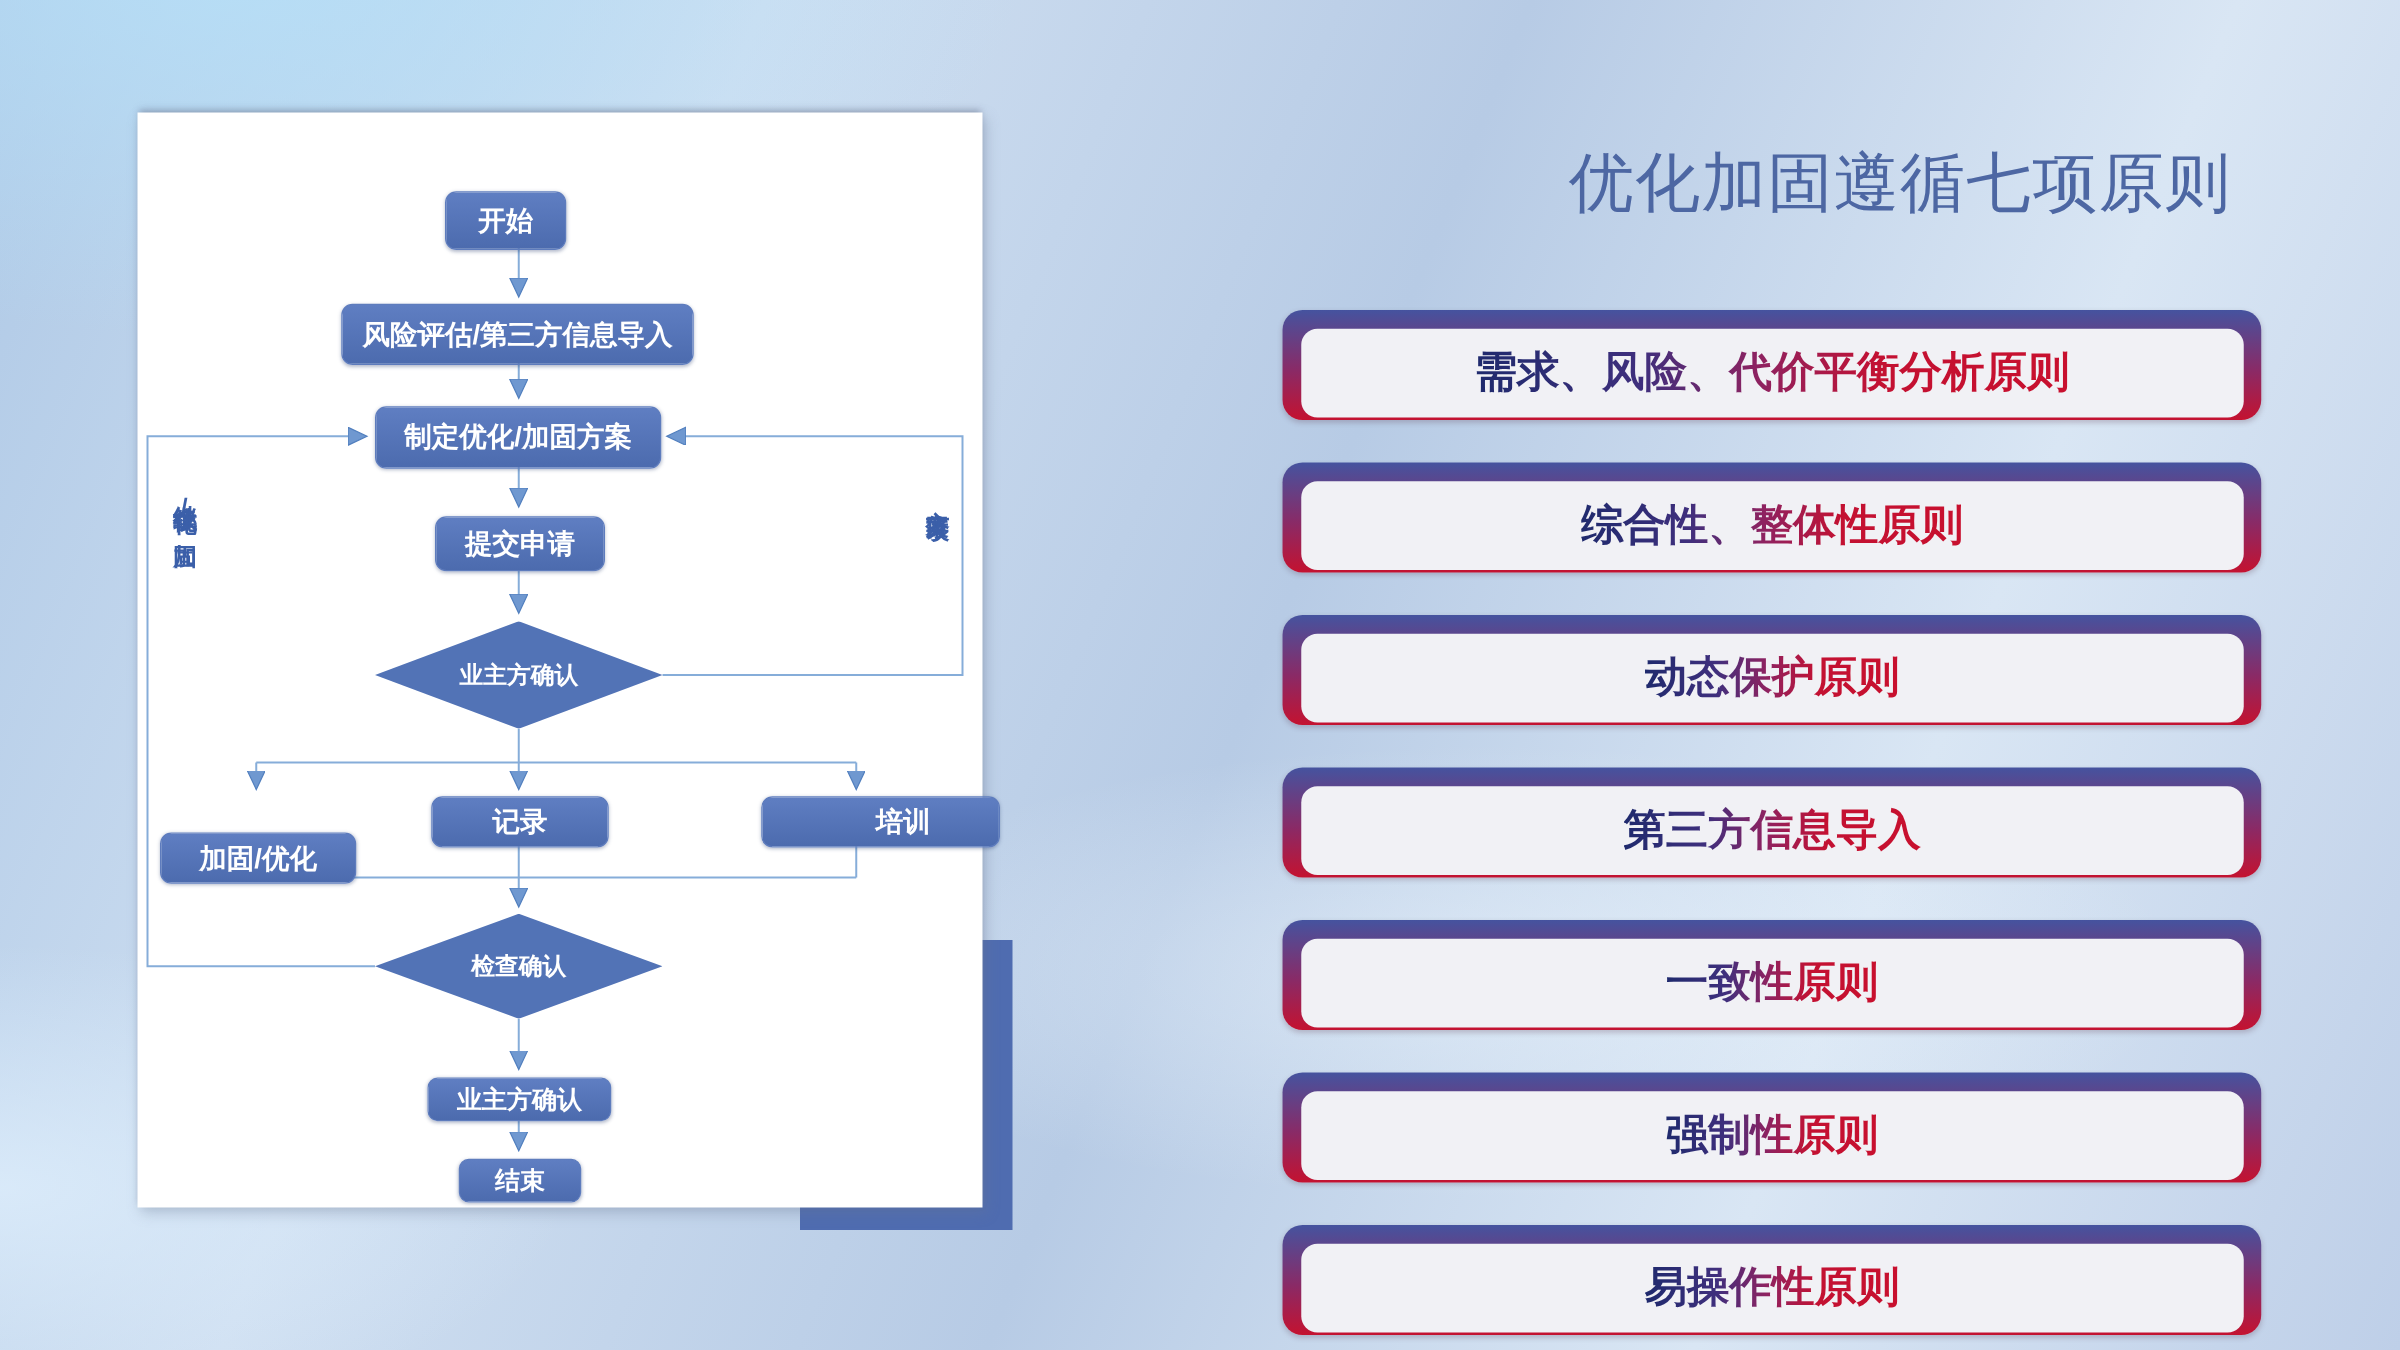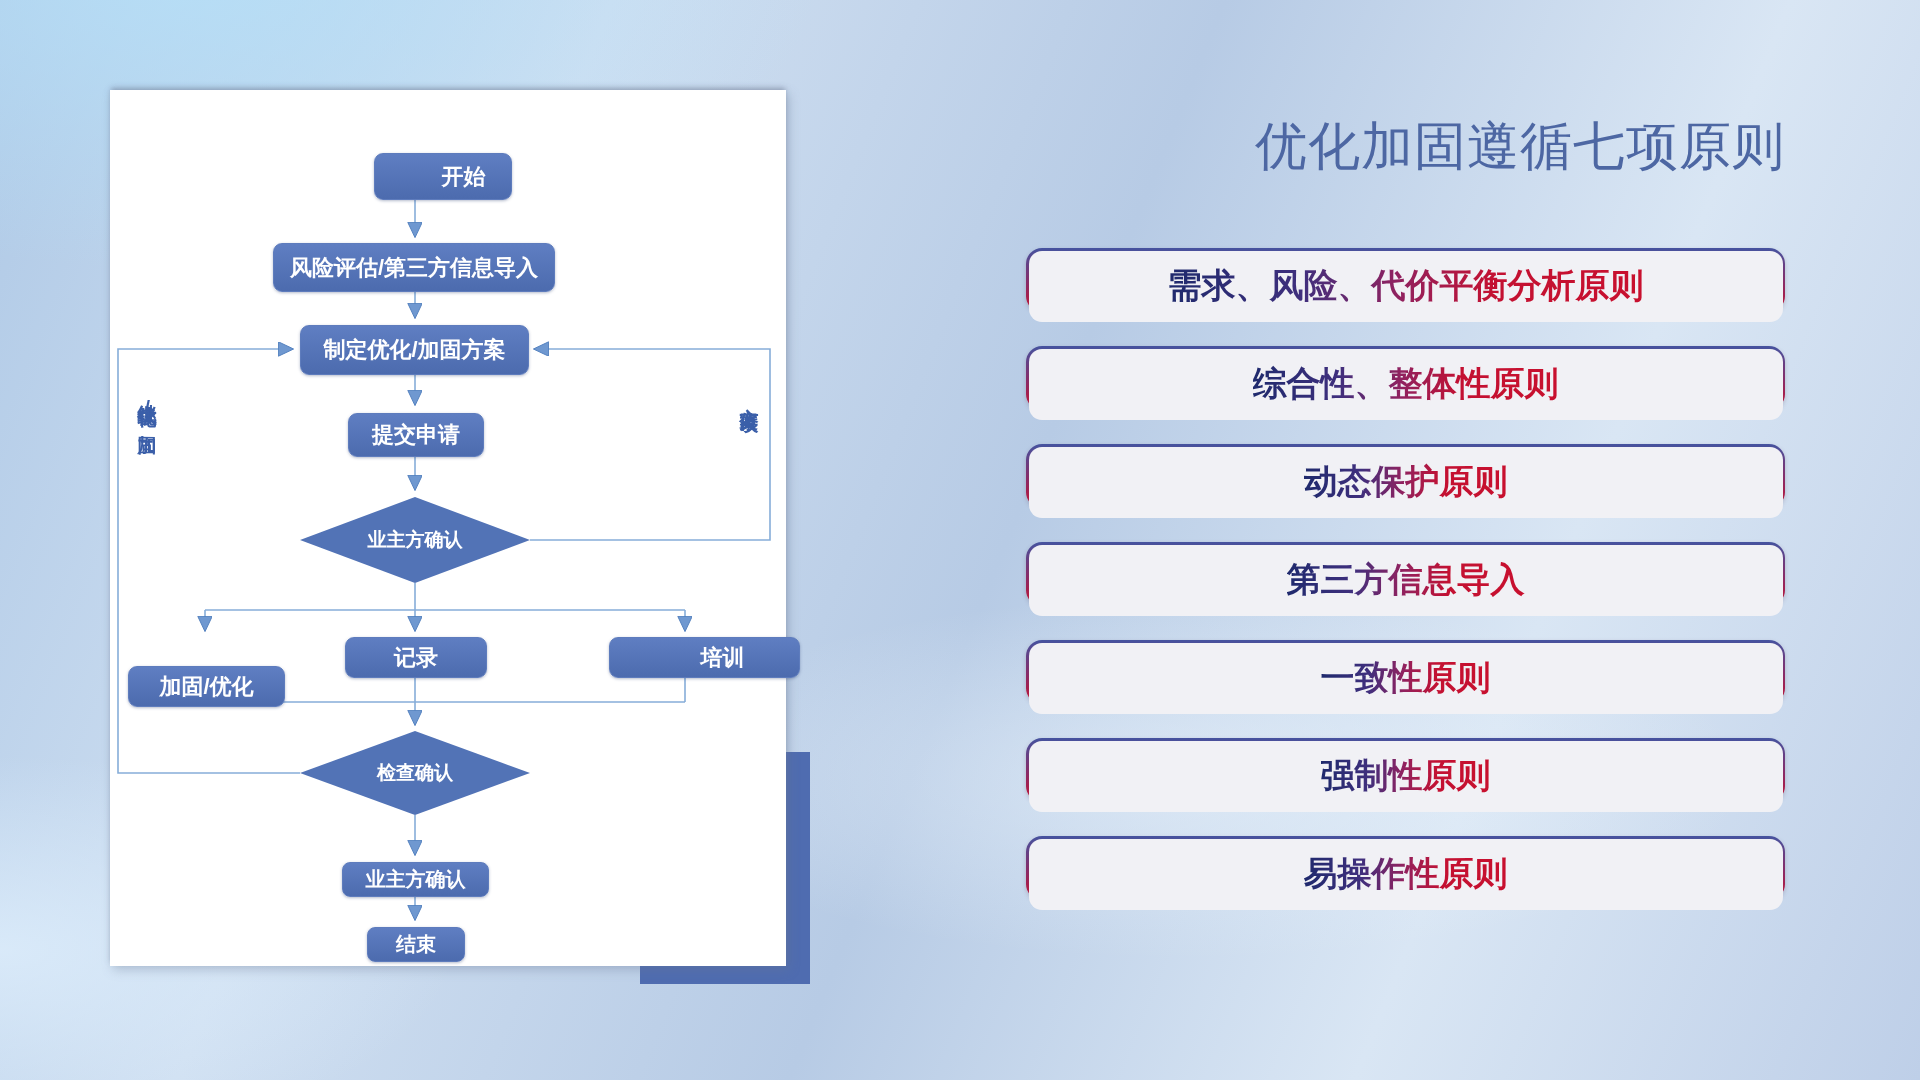--- a/index.html
+++ b/index.html
@@ -58,21 +58,21 @@
     position:absolute;left:1026px;top:112px;width:759px;margin:0;
     text-align:right;font-size:52px;font-weight:400;color:#4d67a3;
     letter-spacing:1px;white-space:nowrap;z-index:1;
   }
   .principles{
     position:absolute;left:1026px;top:248px;width:759px;z-index:1;
   }
   .pbox{
     width:759px;height:64px;border-radius:16px;
     background:linear-gradient(180deg,#45539f 0%,#8a2a66 55%,#c41230 100%);
-    padding:0;margin-bottom:34px;
+    padding:12px;margin-bottom:34px;
     box-shadow:0 2px 4px rgba(90,60,80,.25);
   }
   .pinner{
     position:relative;left:2.5px;top:2.5px;
     width:754px;height:71px;border-radius:13px;
     background:#f1f1f5;
     display:flex;align-items:center;justify-content:center;
   }
   .p-label{
     font-size:34px;font-weight:600;color:#b01335;white-space:nowrap;
@@ -114,21 +114,21 @@
         <line x1="575" y1="586" x2="575" y2="612"></line>
         <line x1="95" y1="612" x2="575" y2="612"></line>
         <line x1="305" y1="586" x2="305" y2="634" marker-end="url(#ah)"></line>
         <line x1="305" y1="725" x2="305" y2="764" marker-end="url(#ah)"></line>
         <line x1="305" y1="805" x2="305" y2="829" marker-end="url(#ah)"></line>
         <polyline points="190,683 8,683 8,259 182,259" marker-end="url(#ah)"></polyline>
         <polyline points="420,450 660,450 660,259 425,259" marker-end="url(#ah)"></polyline>
       </g>
     </svg>
 
-    <div class="fnode" style="left:264px;top:63px;width:95px;height:45px;padding-left:41px;">开始</div>
+    <div class="fnode" style="left:246px;top:63px;width:95px;height:45px;">开始</div>
 
     <div class="fnode" style="left:163px;top:153px;width:280px;height:47px;">风险评估/第三方信息导入</div>
 
     <div class="fnode" style="left:190px;top:235px;width:227px;height:48px;">制定优化/加固方案</div>
 
     <div class="fnode" style="left:238px;top:323px;width:134px;height:42px;">提交申请</div>
 
     <div class="diamond" style="left:190px;top:407px;width:230px;height:86px;">业主方确认</div>
 
     <div class="fnode" style="left:18px;top:576px;width:155px;height:39px;">加固/优化</div>

